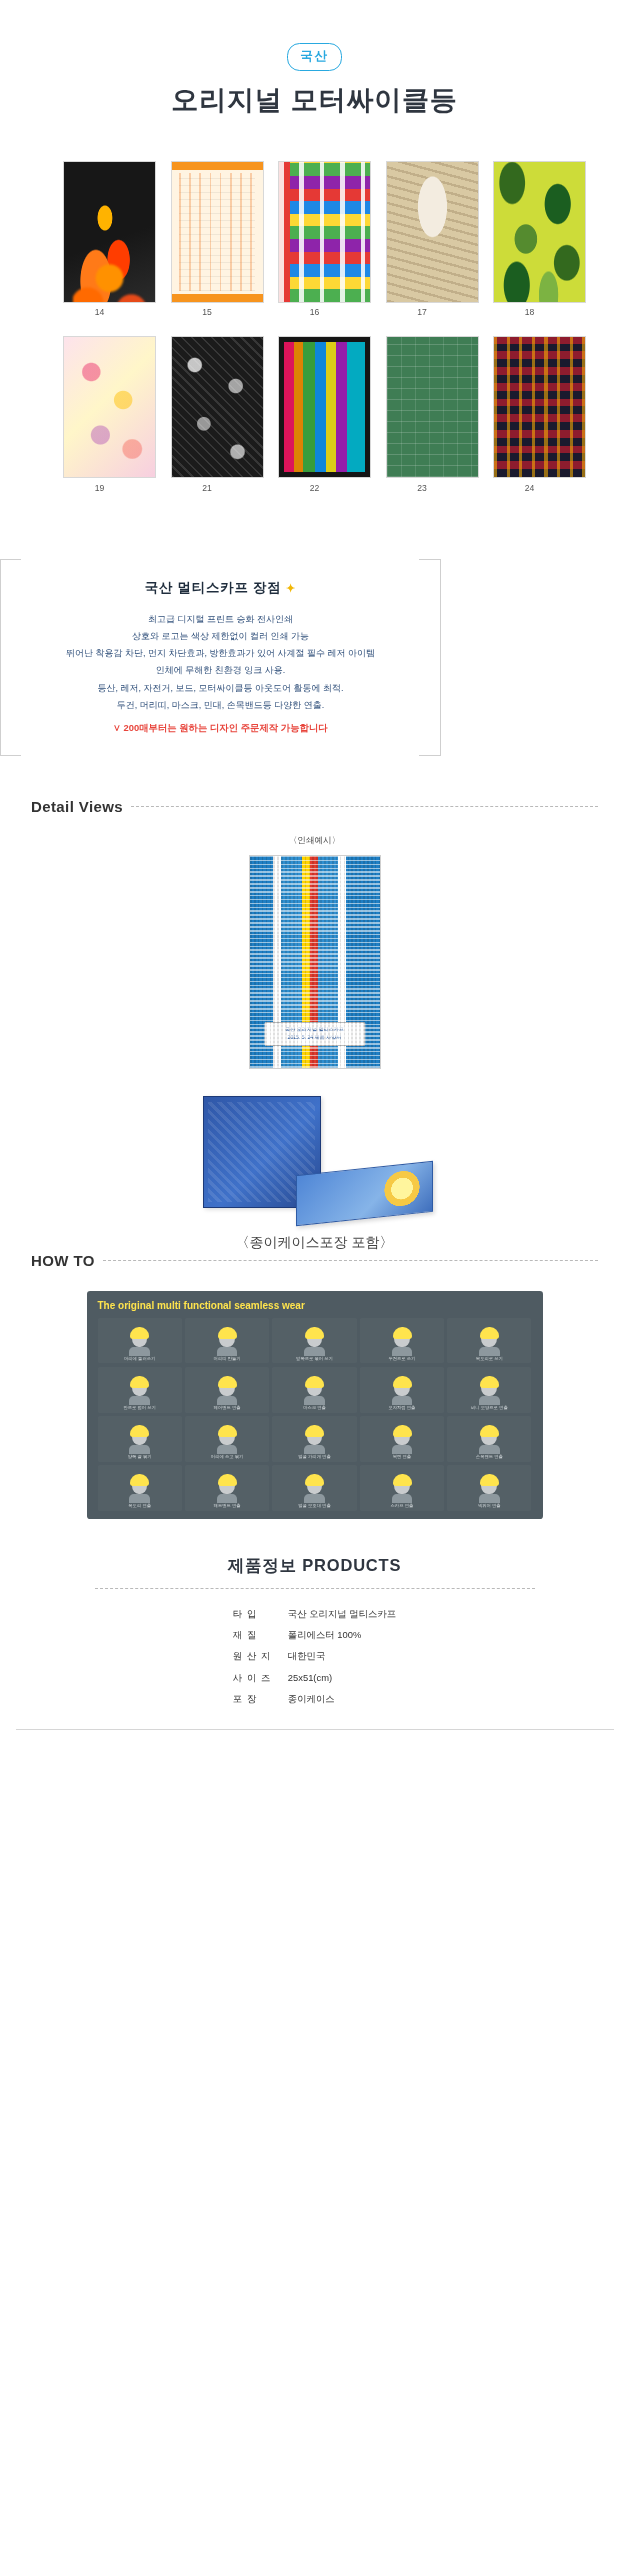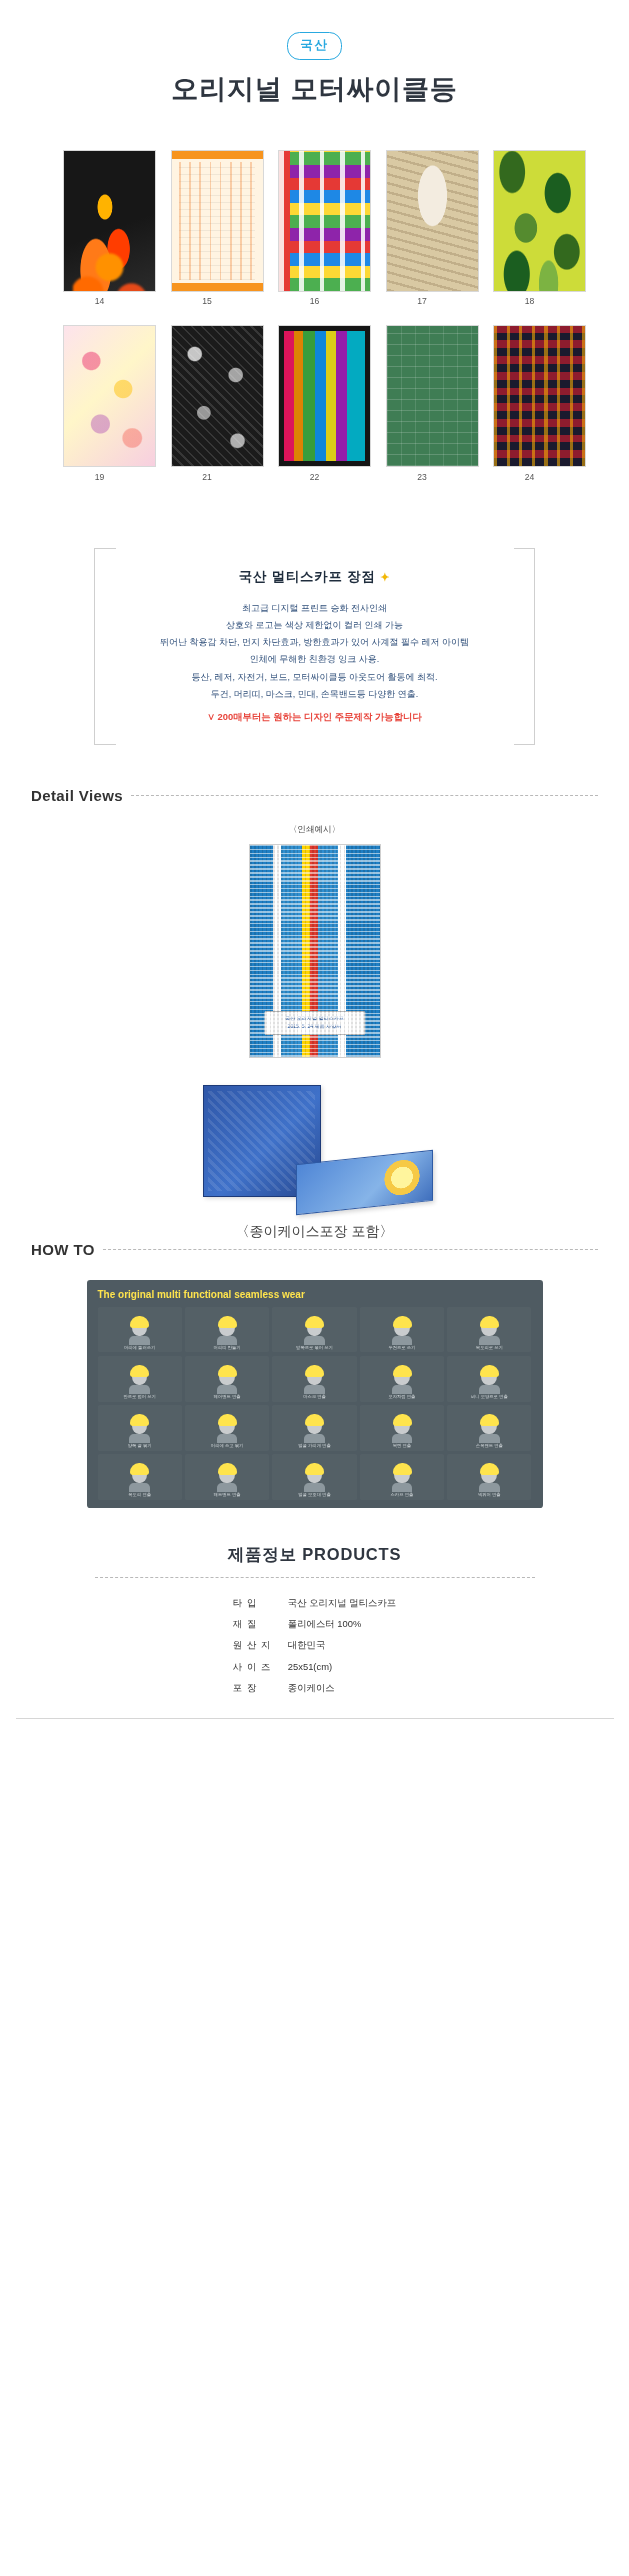--- a/index.html
+++ b/index.html
@@ -6,21 +6,21 @@
   body{
     width:629px;
     background:#ffffff;
     font-family:"Liberation Sans", sans-serif;
     color:#333;
     -webkit-font-smoothing:antialiased;
   }
   .page{position:relative;width:629px;height:2576px;overflow:hidden;}
 
   
-  .header{padding-top:32px;text-align:center;}
+  .header{padding-top:43px;text-align:center;}
   .badge{
     display:inline-block;
     border:1.6px solid #29a9e0;
     color:#29a9e0;
     border-radius:12.6px;
     padding:3.9px 12.6px 4.7px;
     font-size:12.6px;
     letter-spacing:1.6px;
     font-weight:bold;
     background:#fff;
@@ -162,21 +162,21 @@
   }
   .sw-ethnic:after{
     content:"";position:absolute;inset:0;
     background:
       repeating-linear-gradient(0deg,#1a1a2e 0 7.9px, #8e1c2e 7.9px 15.7px),
       repeating-linear-gradient(90deg, rgba(255,214,0,.55) 0 3.1px, transparent 3.1px 12.6px);
     background-blend-mode:overlay;
   }
 
   
-  .merit{margin-top:47px;display:flex;justify-content:center;}
+  .merit{margin-top:47px;display:flex;}
   .merit-inner{
     position:relative;width:425px;padding:20.4px 7.9px 19px;text-align:center;
   }
   .merit-inner:before,.merit-inner:after{
     content:"";position:absolute;top:0;width:20.4px;height:100%;
     border-top:0.8px solid #cfcfcf;border-bottom:0.8px solid #cfcfcf;
   }
   .merit-inner:before{left:0;border-left:0.8px solid #cfcfcf;}
   .merit-inner:after{right:0;border-right:0.8px solid #cfcfcf;}
   .merit-title{

